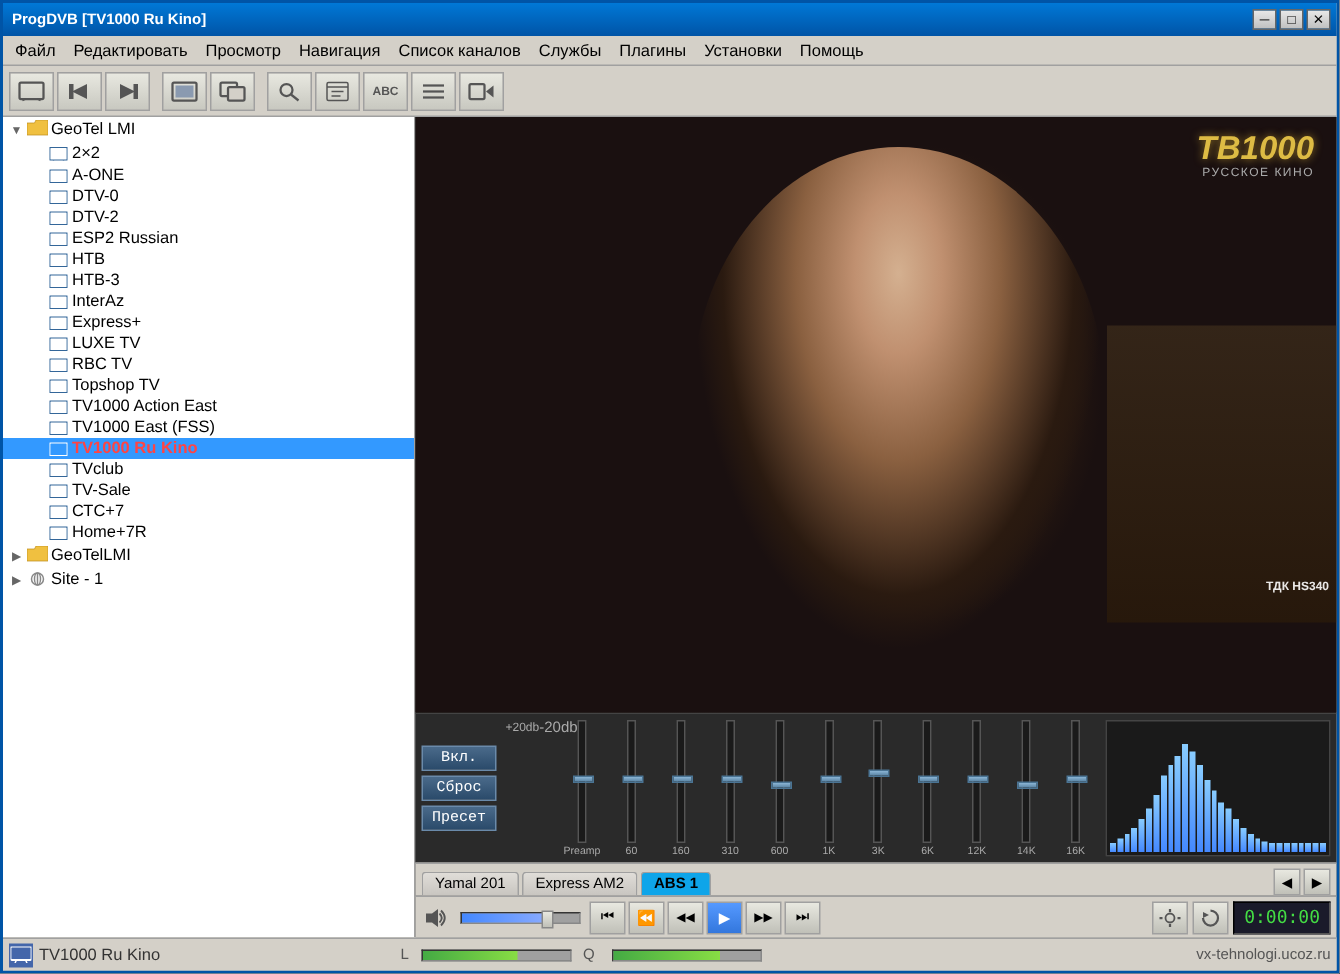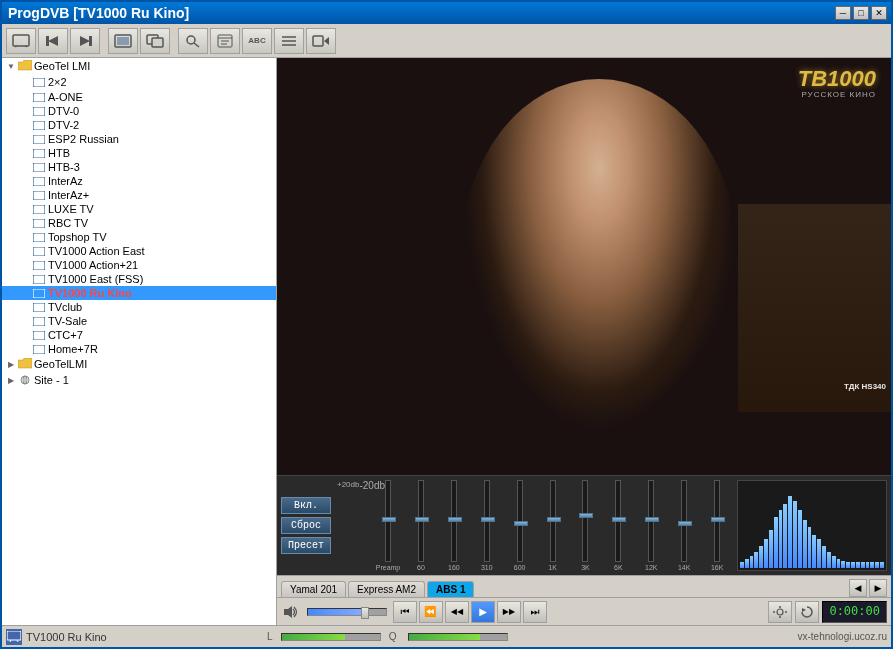--- a/index.html
+++ b/index.html
@@ -23,21 +23,21 @@
       background: linear-gradient(to bottom, #0078d7, #0054a6);
       color: white;
       height: 22px;
       display: flex;
       align-items: center;
       justify-content: space-between;
       padding: 0 4px 0 6px;
       flex-shrink: 0;
     }
     .title-bar-text {
-      font-size: 14px;
+      font-size: 10px;
       font-weight: bold;
     }
     .title-bar-controls {
       display: flex;
       gap: 2px;
     }
     .title-btn {
       width: 16px;
       height: 14px;
       background: linear-gradient(to bottom, #e8e8e8, #c0c0c0);
@@ -339,20 +339,31 @@
 
   <div class="title-bar">
     <span class="title-bar-text">ProgDVB [TV1000 Ru Kino]</span>
     <div class="title-bar-controls">
       <div class="title-btn">─</div>
       <div class="title-btn">□</div>
       <div class="title-btn">✕</div>
     </div>
   </div>
 
+  <div class="menu-bar">
+    <div class="menu-item">Файл</div>
+    <div class="menu-item">Редактировать</div>
+    <div class="menu-item">Просмотр</div>
+    <div class="menu-item">Навигация</div>
+    <div class="menu-item">Список каналов</div>
+    <div class="menu-item">Службы</div>
+    <div class="menu-item">Плагины</div>
+    <div class="menu-item">Установки</div>
+    <div class="menu-item">Помощь</div>
+  </div>
 
   <div class="toolbar">
     <div class="toolbar-btn" title="Channels">
       <svg width="18" height="14" viewBox="0 0 18 14">
         <rect x="1" y="1" width="16" height="11" rx="1" fill="none" stroke="#555" stroke-width="1.5"></rect>
         <line x1="5" y1="12" x2="3" y2="13" stroke="#555" stroke-width="1"></line>
         <line x1="13" y1="12" x2="15" y2="13" stroke="#555" stroke-width="1"></line>
       </svg>
     </div>
     <div class="toolbar-btn">
@@ -499,21 +510,21 @@
           </span>
         <span>InterAz</span>
       </div>
       <div class="tree-item indent-2">
         <span style="width:14px;"></span>
         <span class="channel-icon">
             <svg width="12" height="9" viewBox="0 0 12 9">
               <rect x="0" y="0" width="12" height="9" rx="1" fill="none" stroke="#336699" stroke-width="1.2"></rect>
             </svg>
           </span>
-        <span>InterAz+</span>
+        <span>Express+</span>
       </div>
       <div class="tree-item indent-2">
         <span style="width:14px;"></span>
         <span class="channel-icon">
             <svg width="12" height="9" viewBox="0 0 12 9">
               <rect x="0" y="0" width="12" height="9" rx="1" fill="none" stroke="#336699" stroke-width="1.2"></rect>
             </svg>
           </span>
         <span>LUXE TV</span>
       </div>
@@ -536,29 +547,20 @@
         <span>Topshop TV</span>
       </div>
       <div class="tree-item indent-2">
         <span style="width:14px;"></span>
         <span class="channel-icon">
             <svg width="12" height="9" viewBox="0 0 12 9">
               <rect x="0" y="0" width="12" height="9" rx="1" fill="none" stroke="#336699" stroke-width="1.2"></rect>
             </svg>
           </span>
         <span>TV1000 Action East</span>
-      </div>
-      <div class="tree-item indent-2">
-        <span style="width:14px;"></span>
-        <span class="channel-icon">
-            <svg width="12" height="9" viewBox="0 0 12 9">
-              <rect x="0" y="0" width="12" height="9" rx="1" fill="none" stroke="#336699" stroke-width="1.2"></rect>
-            </svg>
-          </span>
-        <span>TV1000 Action+21</span>
       </div>
       <div class="tree-item indent-2">
         <span style="width:14px;"></span>
         <span class="channel-icon">
             <svg width="12" height="9" viewBox="0 0 12 9">
               <rect x="0" y="0" width="12" height="9" rx="1" fill="none" stroke="#336699" stroke-width="1.2"></rect>
             </svg>
           </span>
         <span>TV1000 East (FSS)</span>
       </div>

